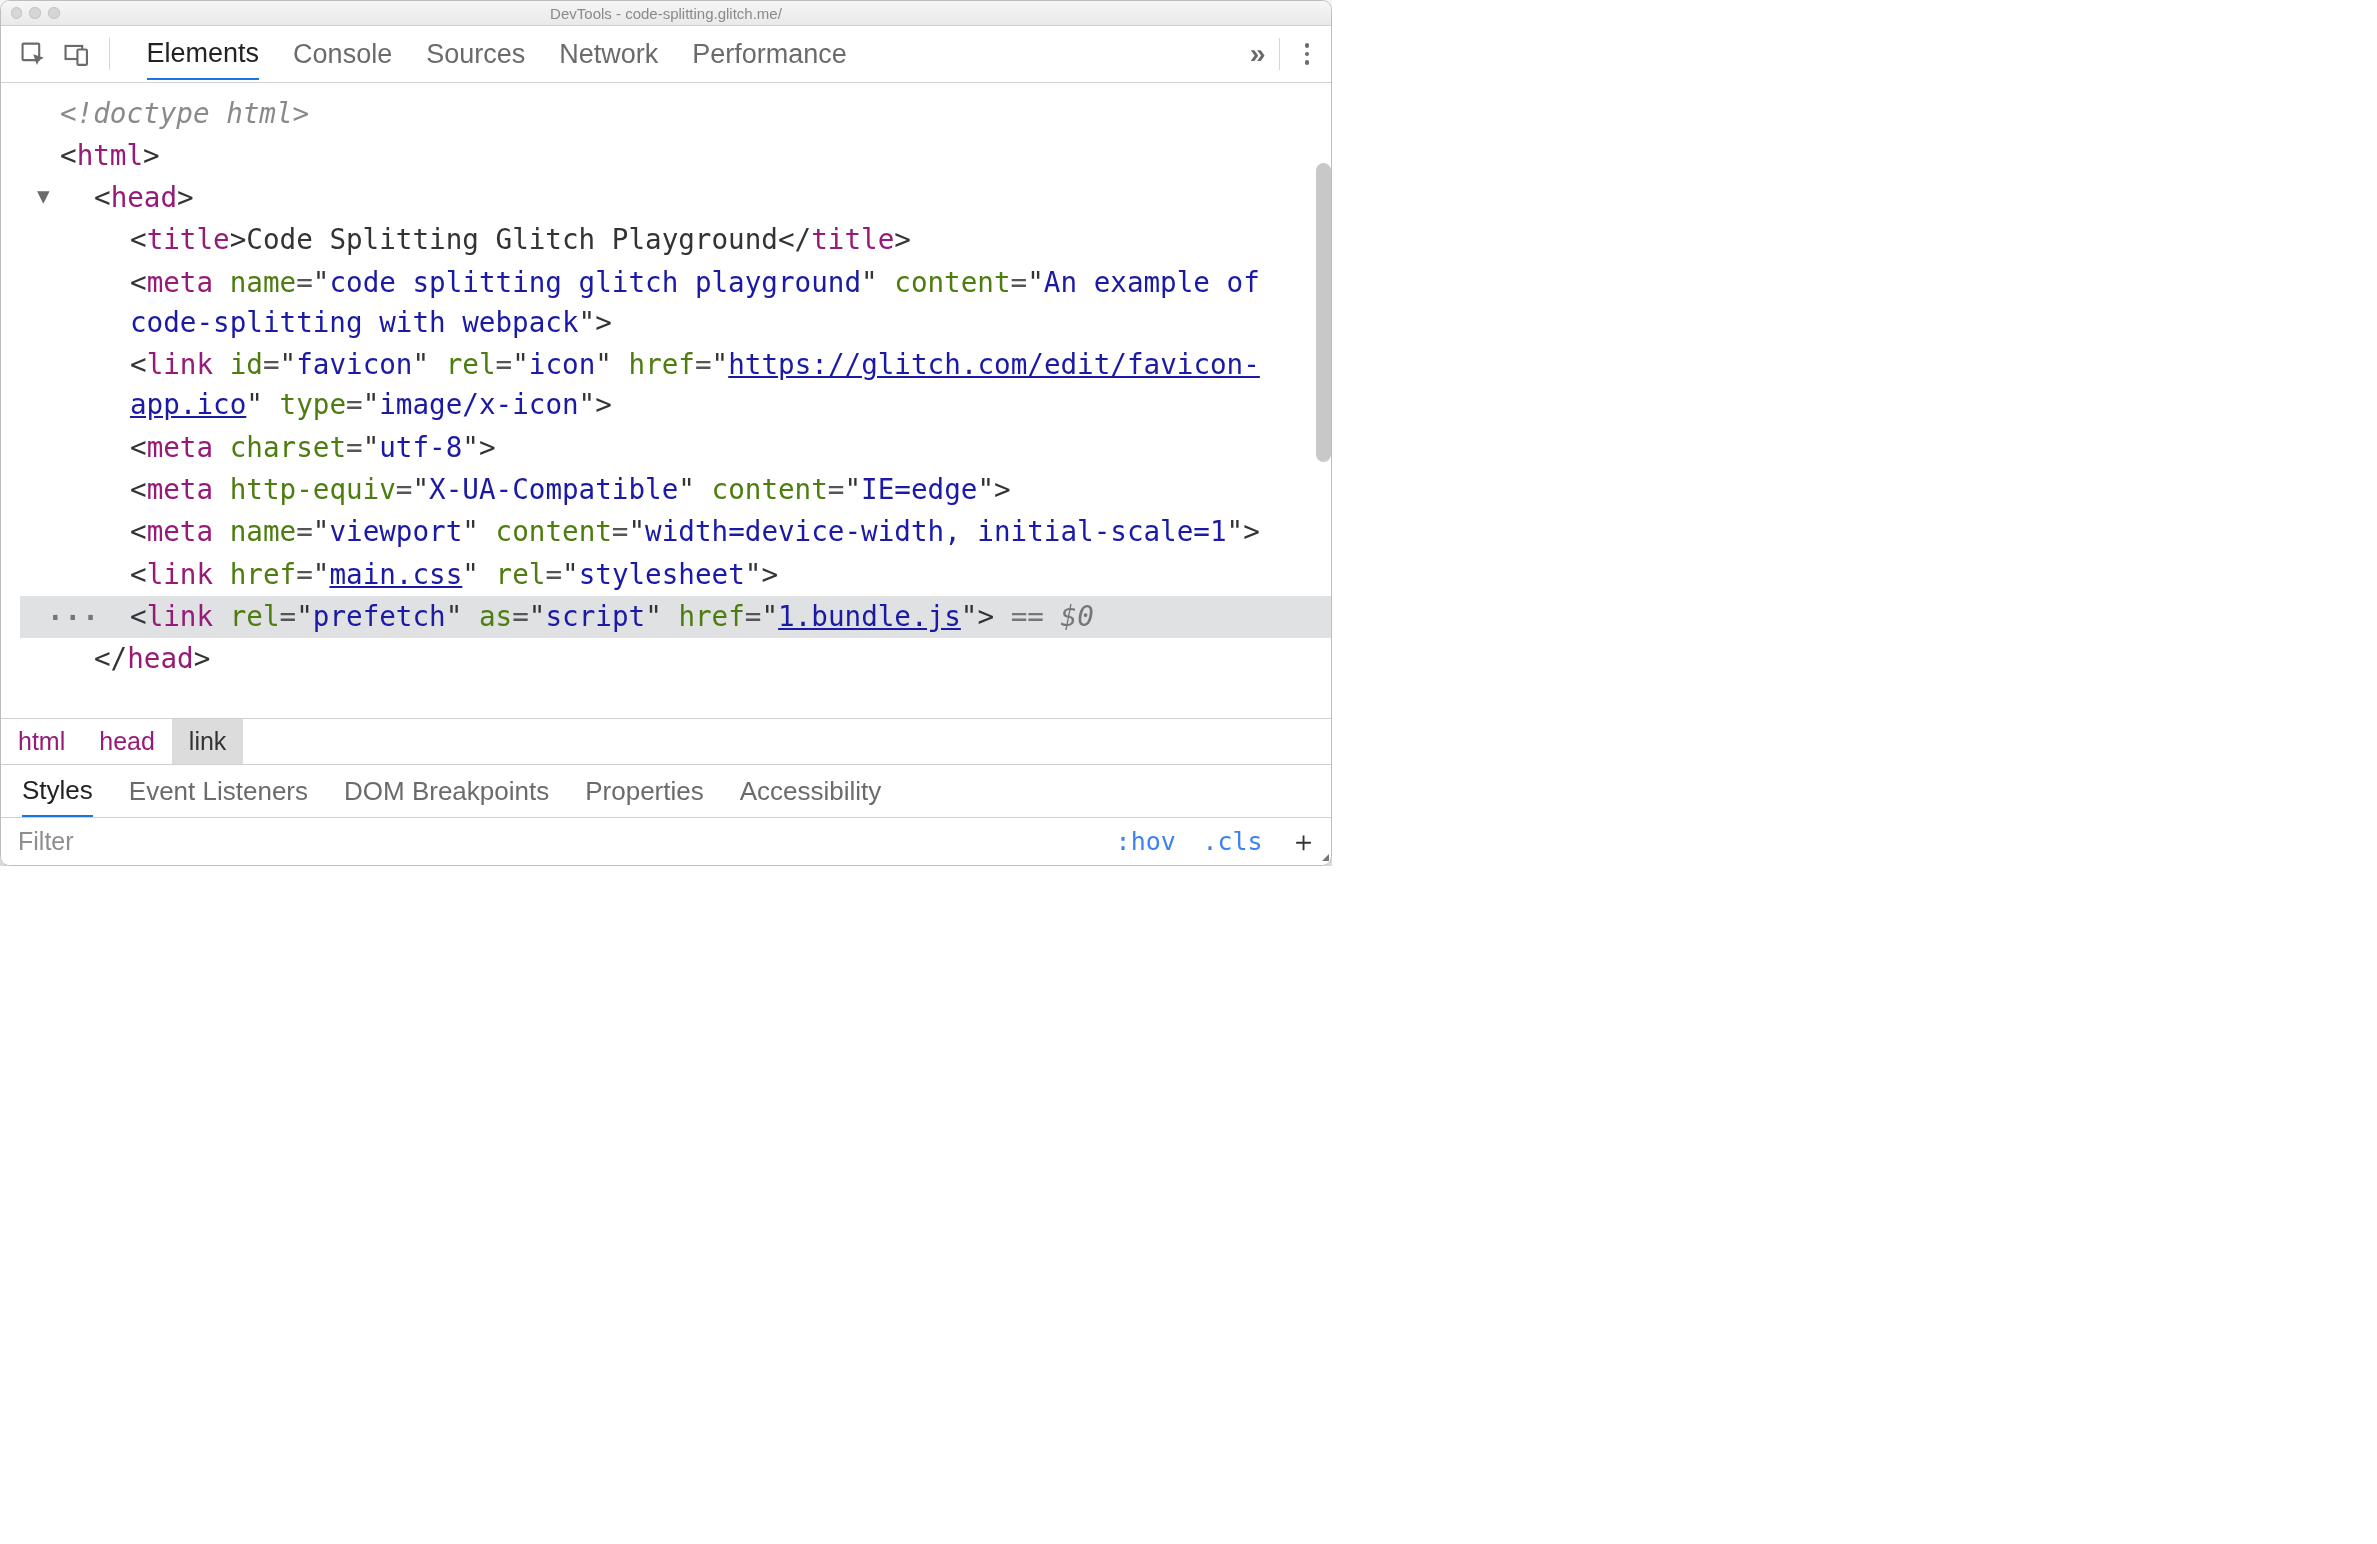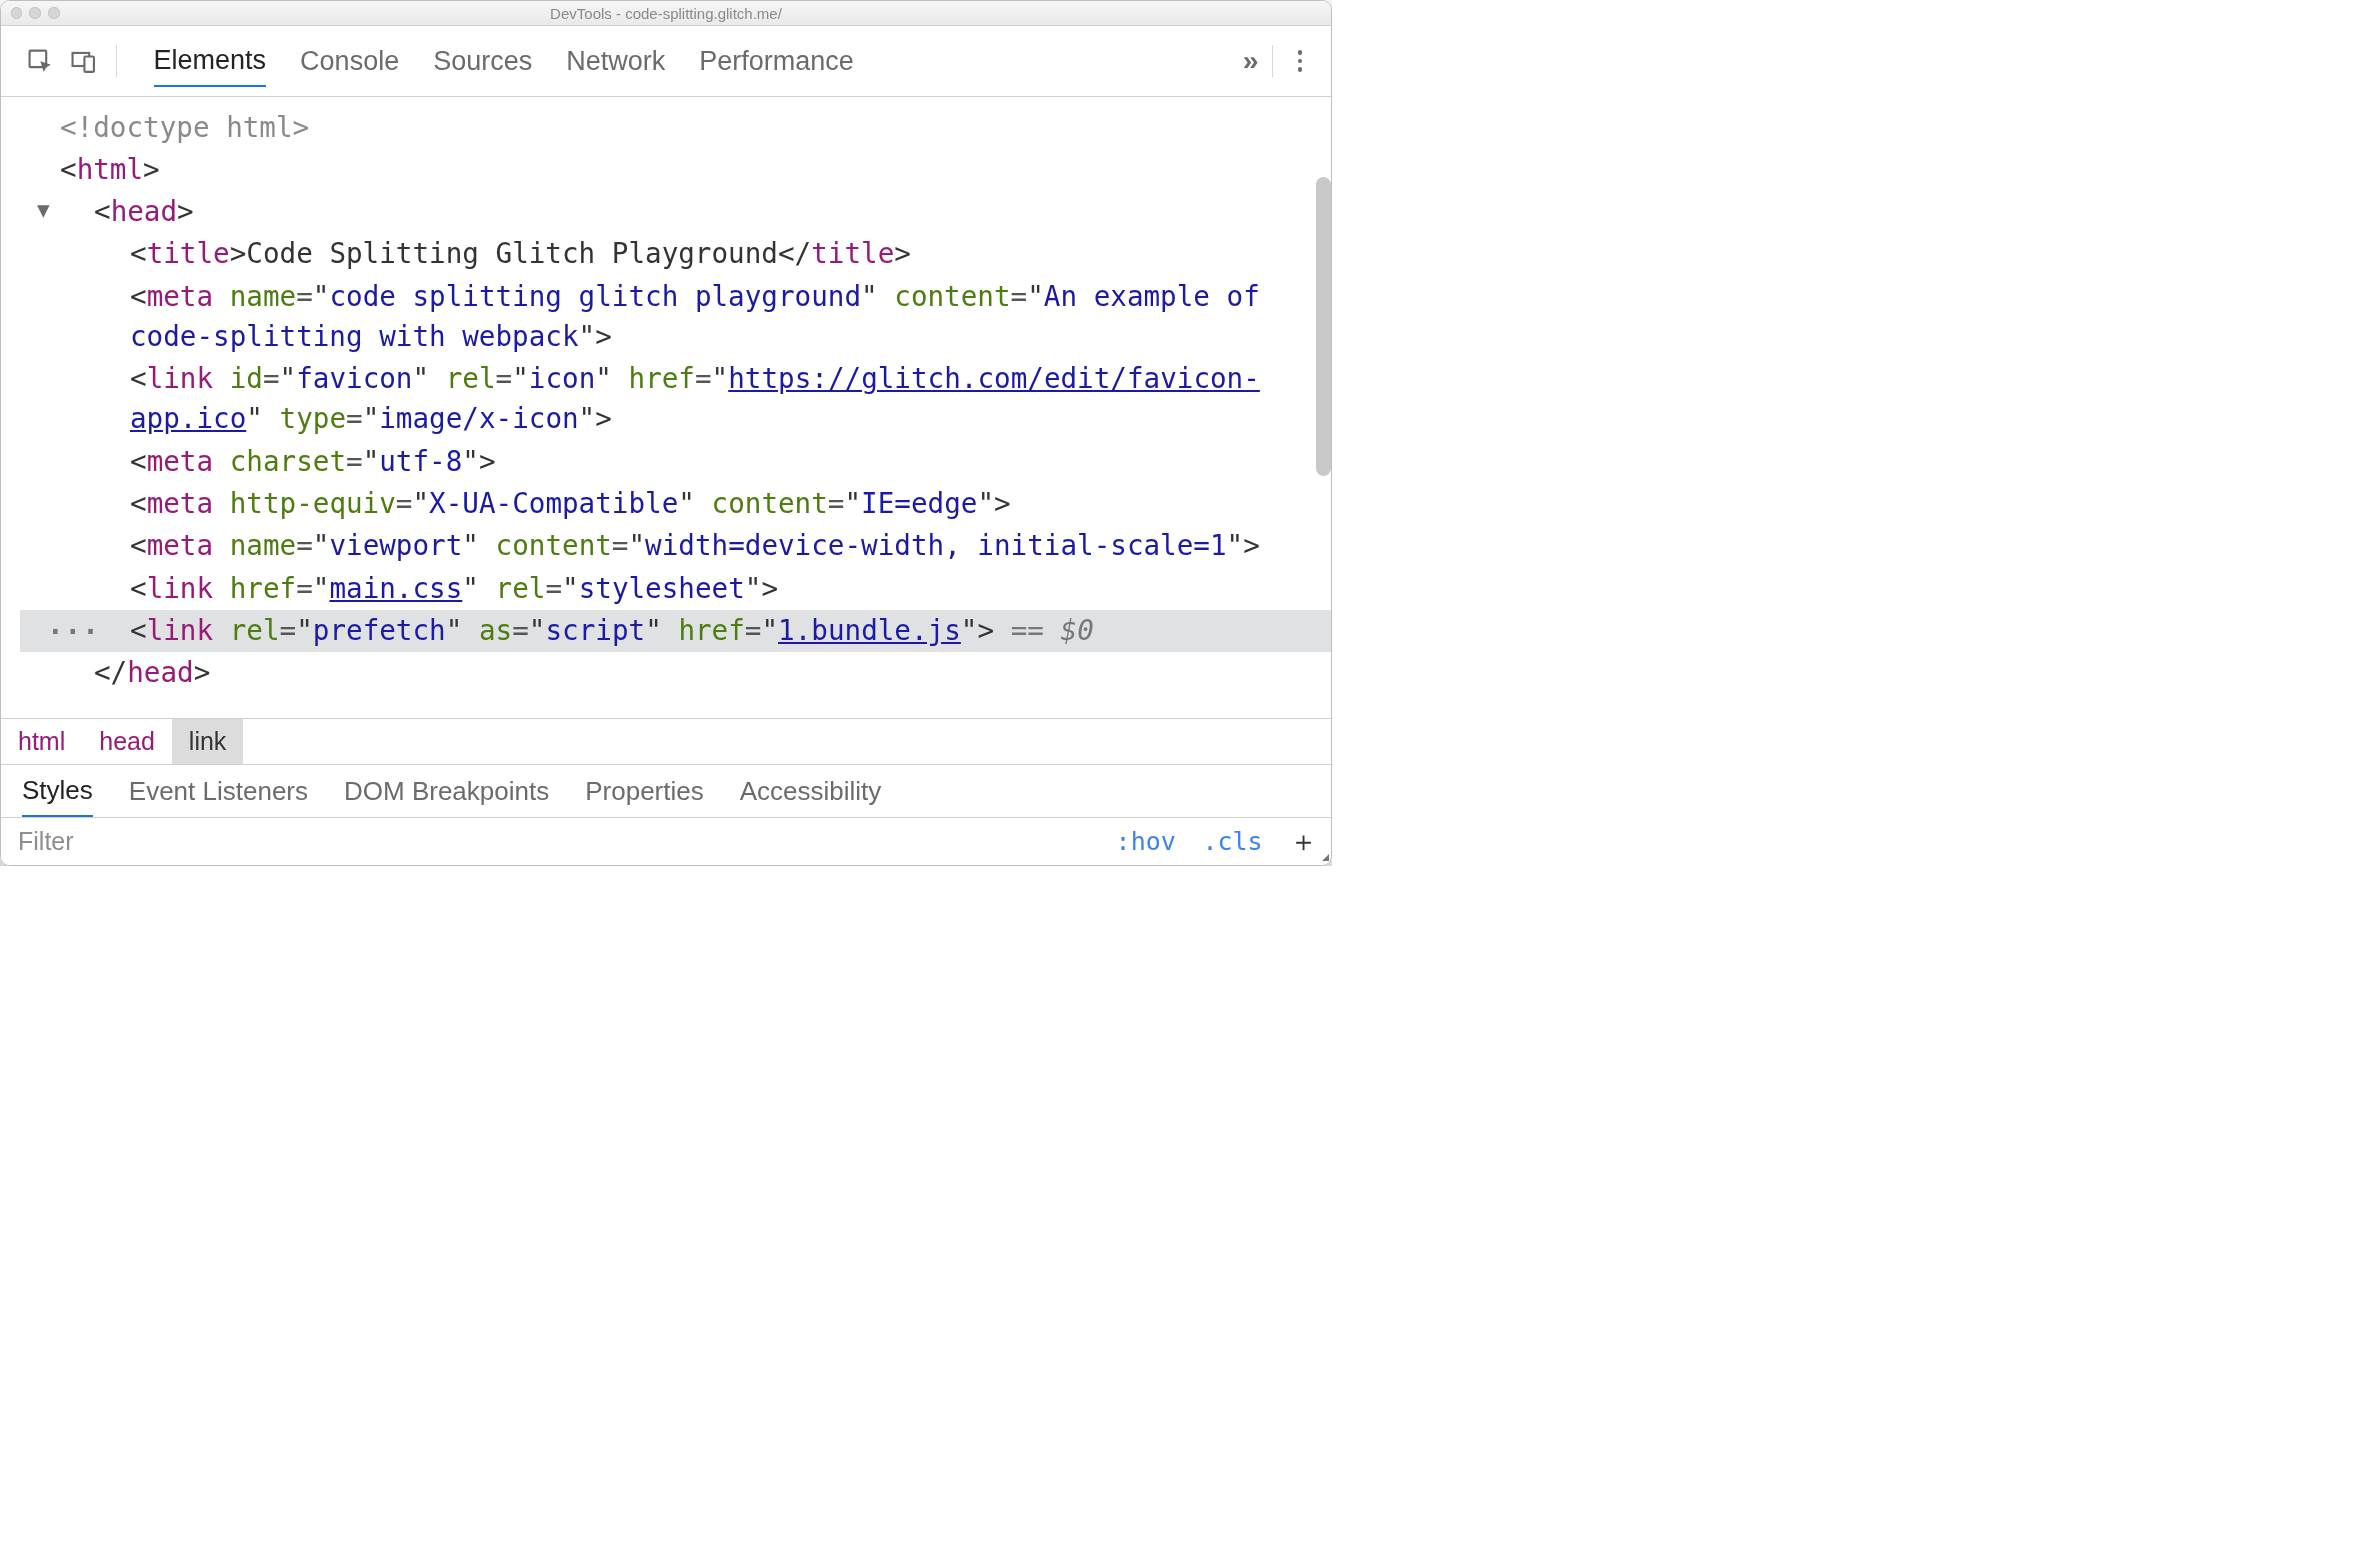--- a/index.html
+++ b/index.html
@@ -29,22 +29,22 @@
   padding: 0 9.5px;
   position: relative;
 }
 .traffic { display: flex; gap: 7.6px; }
 .dot { width: 11.4px; height: 11.4px; border-radius: 50%; background: #d6d6d6; border: 1px solid #c0c0c0; }
 .titlebar-text {
   position: absolute; left: 0; right: 0; text-align: center;
   font-size: 15px; color: #8a8a8a;
 }
 .toolbar {
-  display: flex; align-items: center; height: 71px;
-  border-bottom: 1px solid #d0d0d0; padding: 0 23px; gap: 11.4px; justify-content: center;
+  display: flex; align-items: center; height: 57px;
+  border-bottom: 1px solid #d0d0d0; padding: 0 16px; gap: 11.4px; justify-content: center;
 }
 .toolbar .icon-btn { width: 32px; height: 32px; display: flex; align-items: center; justify-content: center; color: #6b6b6b; }
 .toolbar .divider { width: 1px; height: 32px; background: #d6d6d6; margin: 0 5.7px; }
 .tabs { display: flex; gap: 34px; align-items: center; height: 100%; margin-left: 19px; font-size: 27px; color: #6b6b6b; }
 .tab { padding: 9.5px 0; cursor: pointer; }
 .tab.active { color: #222; border-bottom: 2.9px solid #1a73e8; }
 .toolbar-right { margin-left: auto; display: flex; align-items: center; gap: 13.3px; color: #6b6b6b; }
 .more-chevrons { font-size: 28.5px; font-weight: 700; letter-spacing: -5.7px; }
 .kebab { display: flex; flex-direction: column; gap: 3.8px; padding: 5.7px; }
 .kebab .d { width: 4.8px; height: 4.8px; background: #6b6b6b; border-radius: 50%; }
@@ -58,21 +58,21 @@
 }
 .tree .row { padding: 1px 0 1px 40px; position: relative; white-space: nowrap; }
 .tree .row .arrow { position: absolute; left: 17px; top: 3.8px; color: #6b6b6b; font-size: 21px; }
 .tree .row.i0 { padding-left: 40px; }
 .tree .row.i1 { padding-left: 74px; }
 .tree .row.i2 { padding-left: 110px; white-space: normal; padding-right: 38px; }
 .row.sel { background: #dfe1e3; }
 .row.sel::before {
   content: "···"; position: absolute; left: 27px; top: 1.9px; color: #777; font-weight: 700; letter-spacing: 1px;
 }
-.comment { color: #8a8a8a; }
+.comment { color: #8a8a8a; font-style: italic; }
 .punct { color: #333; }
 .tag { color: #971a77; }
 .attr-name { color: #4d7c0f; }
 .attr-val { color: #1a1aa6; }
 .eq { color: #555; }
 .lnk { color: #1a1aa6; text-decoration: underline; }
 .sel-token { color: #777; font-style: italic; }
 .crumbs {
   border-top: 1px solid #d0d0d0; height: 46px; display: flex; align-items: stretch;
   font-size: 25px; color: #971a77;

